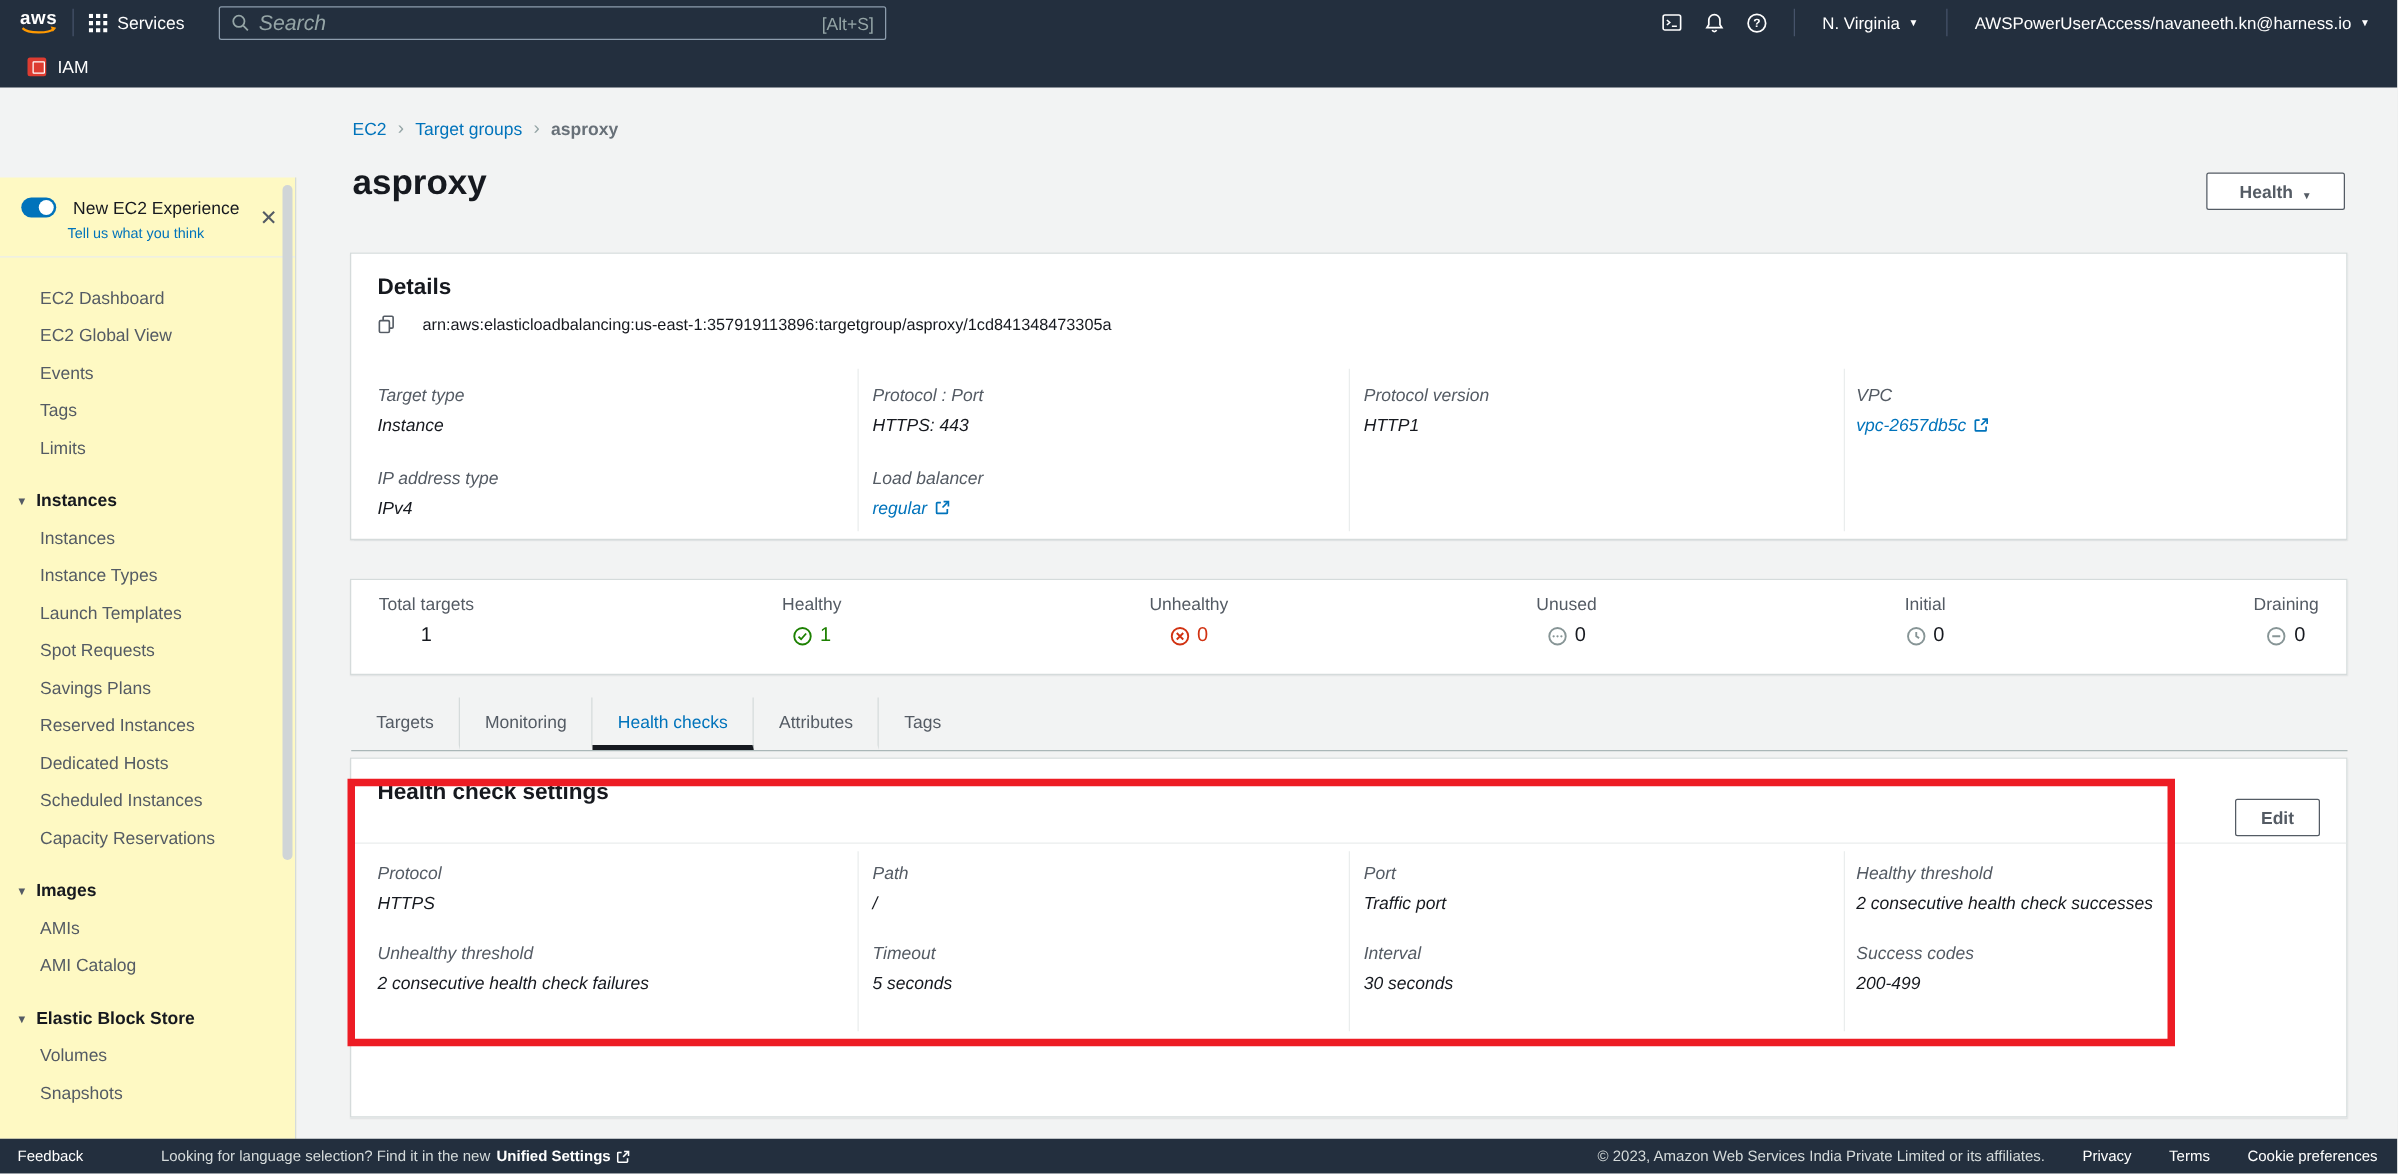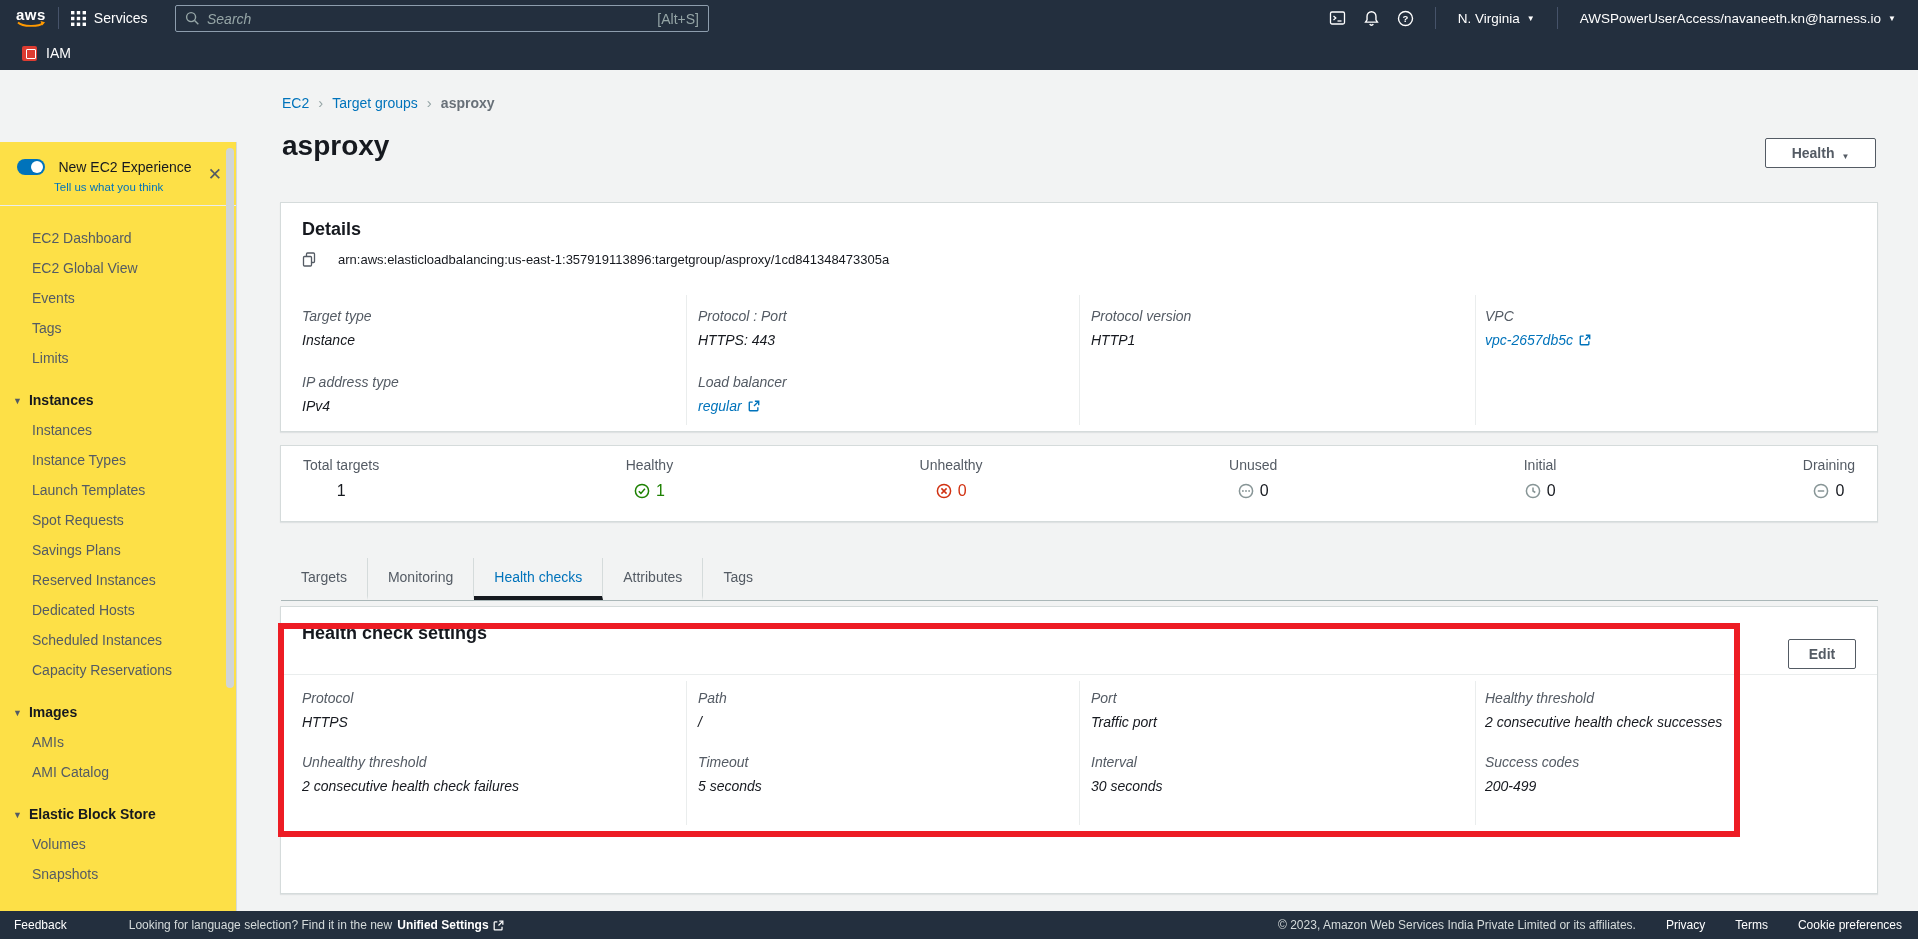--- a/index.html
+++ b/index.html
@@ -7,34 +7,34 @@
   .app { position:relative; width:1918px; height:939px; background:#f2f3f3; overflow:hidden; }
 
   
   .topnav { position:absolute; top:0; left:0; width:100%; height:70px; background:#232f3e; z-index:40; }
   .nav-row1 { position:relative; height:36px; display:flex; align-items:center; }
   .logo { display:flex; flex-direction:column; align-items:center; margin-left:16px; cursor:pointer; }
   .logo-text { color:#fff; font-weight:bold; font-size:15px; line-height:13px; letter-spacing:0.5px; }
   .nav-sep { width:1px; height:22px; background:#46536a; margin:0 12px; }
   .services { display:flex; align-items:center; gap:8px; color:#fff; font-size:14px; cursor:pointer; }
   .search-wrap { position:absolute; left:175px; top:5px; width:534px; height:27px; border:1px solid #8d9dad; border-radius:2px; background:#232f3e; display:flex; align-items:center; padding:0 9px; }
-  .search-wrap input { flex:1; background:transparent; border:0; outline:0; color:#14b8a6; font-size:14px; font-style:italic; font-family:"Liberation Sans", sans-serif; margin-left:7px; }
+  .search-wrap input { flex:1; background:transparent; border:0; outline:0; color:#14b8a6; font-size:17px; font-style:italic; font-family:"Liberation Sans", sans-serif; margin-left:7px; }
   .search-wrap input::placeholder { color:#95a5a6; font-style:italic; }
   .kbd-hint { color:#95a5a6; font-size:14px; }
   .nav-right { position:absolute; right:12px; top:0; height:36px; display:flex; align-items:center; color:#fff; }
   .icon-btn { width:34px; height:36px; display:flex; align-items:center; justify-content:center; cursor:pointer; }
   .menu-item { display:flex; align-items:center; gap:7px; font-size:13.5px; padding:0 10px; height:36px; cursor:pointer; white-space:nowrap; }
   .caret { font-size:8px; line-height:1; position:relative; top:1px; }
   .nav-row2 { height:34px; display:flex; align-items:center; padding-left:22px; gap:9px; }
   .iam-fav { width:15px; height:15px; border-radius:2px; background:#dd3c31; position:relative; flex:0 0 auto; }
   .iam-fav::after { content:""; position:absolute; left:3.5px; top:3.5px; width:8px; height:8px; border:1.4px solid #fff; border-radius:1px; }
   .nav-row2 .svc-name { color:#fff; font-size:14px; }
 
   
-  .sidebar { position:absolute; left:0; top:142px; width:237px; height:769px; background:#fde047; border-right:1px solid #d5dbdb; z-index:10; }
+  .sidebar { position:absolute; left:0; top:142px; width:237px; height:769px; background:#fef9c3; border-right:1px solid #d5dbdb; z-index:10; }
   .sb-scroll { position:absolute; right:2px; top:6px; width:8px; height:540px; background:#d0d5d7; border-radius:4px; }
   .sb-head { position:relative; padding:15px 16px 12px 17px; border-bottom:1px solid #eaeded; }
   .toggle { width:28px; height:16px; border-radius:9px; background:#0073bb; position:relative; display:inline-block; vertical-align:middle; cursor:pointer; }
   .toggle::after { content:""; position:absolute; right:2px; top:2px; width:12px; height:12px; border-radius:50%; background:#fff; }
   .exp-title { display:inline-block; vertical-align:middle; margin-left:9px; font-size:14px; color:#16191f; }
   .exp-sub { margin:6px 0 0 37px; font-size:11.5px; color:#0073bb; cursor:pointer; }
   .sb-close { position:absolute; right:14px; top:22px; font-size:17px; color:#545b64; cursor:pointer; }
   .sb-nav { padding-top:17px; }
   .sb-item { height:30px; line-height:30px; padding-left:32px; font-size:14px; color:#545b64; cursor:pointer; white-space:nowrap; }
   .sb-section { margin-top:12px; height:30px; line-height:30px; padding-left:13px; font-size:14px; font-weight:bold; color:#16191f; cursor:pointer; white-space:nowrap; }
@@ -62,21 +62,21 @@
   .details-card .vdiv { top:92px; height:130px; }
   .col { position:absolute; width:370px; }
   .c1 { left:21px; } .c2 { left:417px; } .c3 { left:810px; } .c4 { left:1204px; }
   .field { position:absolute; left:0;font-style:italic; }
   .f-r1 { top:104px; } .f-r2 { top:170px; }
   .lbl { font-size:14px; color:#545b64; line-height:18px; }
   .val { font-size:14px; color:#16191f; line-height:18px; margin-top:6px; white-space:nowrap; }
   .link-val { color:#0073bb; display:inline-flex; align-items:center; gap:6px; cursor:pointer; }
 
   
-  .summary-card { top:375px; height:77px; display:flex; justify-content:space-between; padding:11px 22px 0; }
+  .summary-card { top:393px; height:77px; display:flex; justify-content:space-between; padding:11px 22px 0; }
   .sum-col { text-align:center; }
   .sum-lbl { font-size:14px; color:#545b64; }
   .sum-val { margin-top:9px; display:flex; align-items:center; justify-content:center; gap:6px; font-size:16px; color:#16191f; }
   .sum-val.green { color:#1d8102; } .sum-val.red { color:#d13212; }
 
   
   .tabs { position:absolute; left:1px; top:488px; width:1597px; height:43px; border-bottom:1px solid #aab7b8; display:flex; }
   .tab { padding:0 20px; display:flex; align-items:center; font-size:14px; font-weight:normal; color:#545b64; border-right:1px solid #d5dbdb; cursor:pointer; border-bottom:4px solid transparent; white-space:nowrap; }
   .tab:last-child { border-right:0; }
   .tab.active { color:#0073bb; border-bottom-color:#16191f; }

